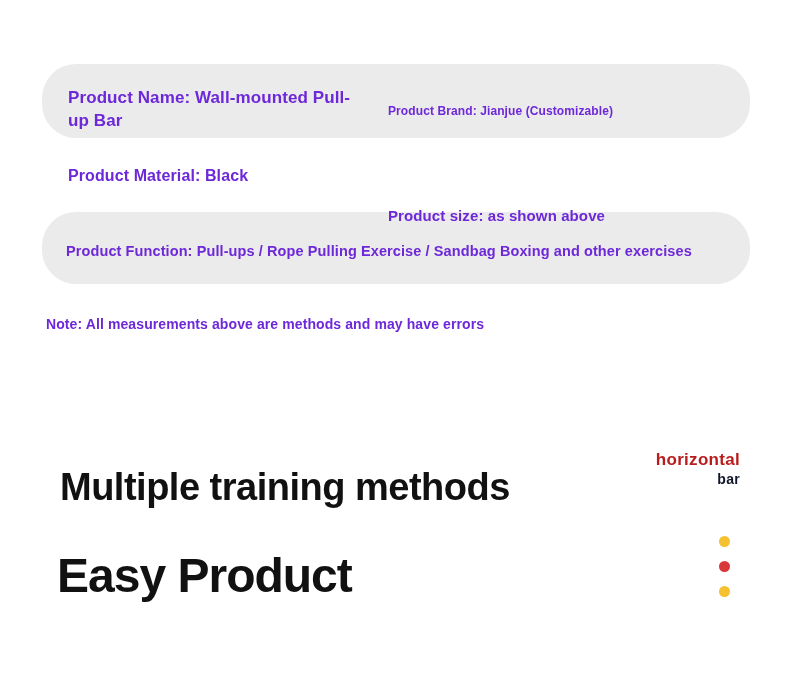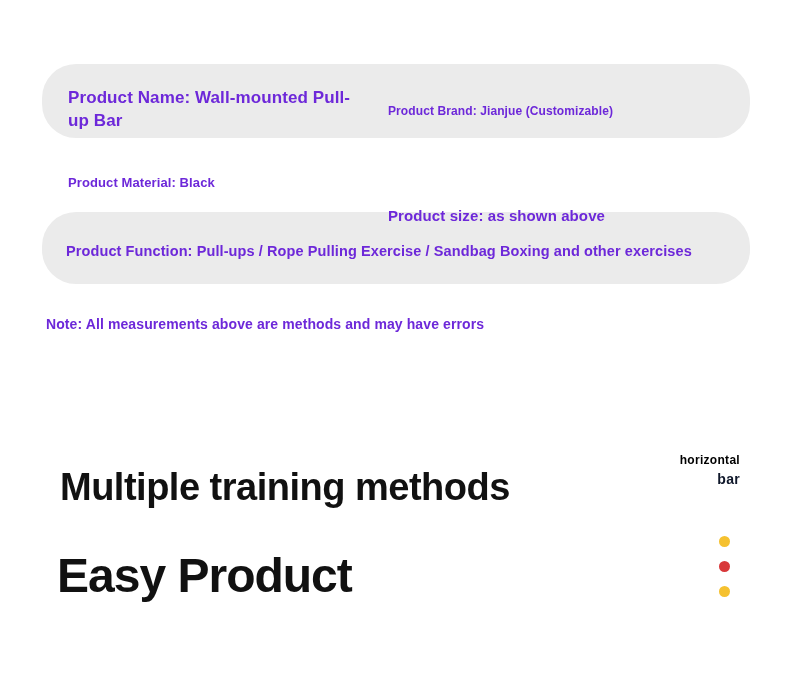--- a/index.html
+++ b/index.html
@@ -51,23 +51,23 @@
     line-height: 23px;
   }
   #spec-brand {
     left: 388px;
     top: 100px;
     width: 350px;
     font-size: 12px;
   }
   #spec-material {
     left: 68px;
-    top: 172px;
+    top: 165px;
     width: 300px;
-    font-size: 13px;
+    font-size: 16px;
   }
   #spec-size {
     left: 388px;
     top: 167px;
     width: 330px;
     font-size: 15px;
     margin-top: 38px;
   }
   #spec-function {
     left: 66px;
@@ -105,23 +105,23 @@
   
   #brandmark {
     position: absolute;
     left: 620px;
     top: 450px;
     width: 120px;
     text-align: right;
   }
   #brandmark .bm-line1 {
     display: block;
-    font-size: 12px;
+    font-size: 17px;
     font-weight: bold;
-    color: #000000;
+    color: #b91c1c;
     letter-spacing: 0.3px;
     line-height: 20px;
   }
   #brandmark .bm-line2 {
     display: block;
     font-size: 14px;
     font-weight: bold;
     color: #0f172a;
     letter-spacing: 0.3px;
     line-height: 18px;

